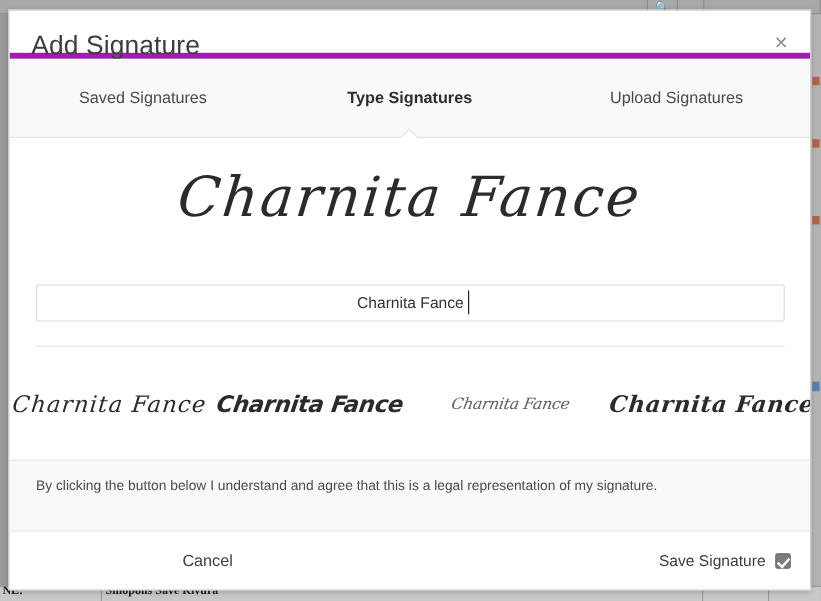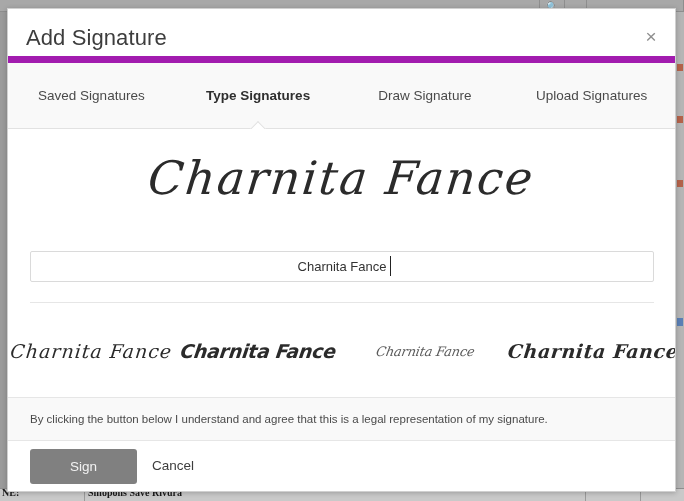--- a/index.html
+++ b/index.html
@@ -54,22 +54,22 @@
   .dialog {
     position: absolute; left: 7px; top: 8px;
     width: 669px; height: 484px;
     background: #ffffff;
     border: 1px solid #d0d0d0;
     box-shadow: 0 1px 5px rgba(0,0,0,0.22);
     overflow: hidden;
   }
 
   .dlg-header {
-    position: relative; height: 54px;
-    border-bottom: 7px solid #a21caf;
+    position: relative; height: 40px;
+    border-bottom: 5px solid #a21caf;
     background: #ffffff;
   }
   .dlg-title {
     position: absolute; left: 18px; top: 16px;
     font-size: 22px; color: #3d3d3d; letter-spacing: .1px;
   }
   .dlg-close {
     position: absolute; right: 13px; top: 18px;
     width: 22px; height: 22px;
     color: #8e8e8e; font-size: 19px; line-height: 20px;
@@ -158,21 +158,21 @@
     letter-spacing: -.2px; transform: skewX(-10deg);
   }
   .sig-opt.s4 {
     font-family: "DejaVu Serif", serif; font-style: italic;
     font-weight: bold; font-size: 19px; letter-spacing: .6px;
     transform: skewX(-6deg);
   }
 
   
   .legal {
-    position: relative; height: 44px;
+    position: relative; height: 60px;
     background: #f9f9f9;
     border-top: 1px solid #e6e6e6;
     border-bottom: 1px solid #e6e6e6;
   }
   .legal-text {
     position: absolute; left: 22px; top: 15px;
     font-size: 11.5px; color: #4a4a4a;
   }
 
   
@@ -237,21 +237,20 @@
     <div class="dlg-title">Add Signature</div>
     <div class="dlg-close">×</div>
   </div>
 
   <div class="tabbar">
     <div class="tab">Saved Signatures</div>
     <div class="tab active">
       <span>Type Signatures</span>
       <span class="tab-notch"></span>
     </div>
-    <div class="tab">Draw Signature</div>
     <div class="tab">Upload Signatures</div>
   </div>
 
   <div class="dlg-body">
     <div class="sig-preview">Charnita Fance</div>
 
     <div class="sig-input-wrap">
       <input class="sig-input" type="text" value="Charnita Fance" style="">
     </div>
     <div class="caret"></div>
@@ -264,17 +263,20 @@
       <div class="sig-opt s3">Charnita Fance</div>
       <div class="sig-opt s4">Charnita Fance</div>
     </div>
   </div>
 
   <div class="legal">
     <div class="legal-text">By clicking the button below I understand and agree that this is a legal representation of my signature.</div>
   </div>
 
   <div class="footer">
-    <button class="btn-sign">Sign</button>
     <div class="btn-cancel">Cancel</div>
+    <div class="save-wrap">
+      <span class="save-label">Save Signature</span>
+      <span class="save-check"></span>
+    </div>
   </div>
 
 </div>
 
 </body></html>

